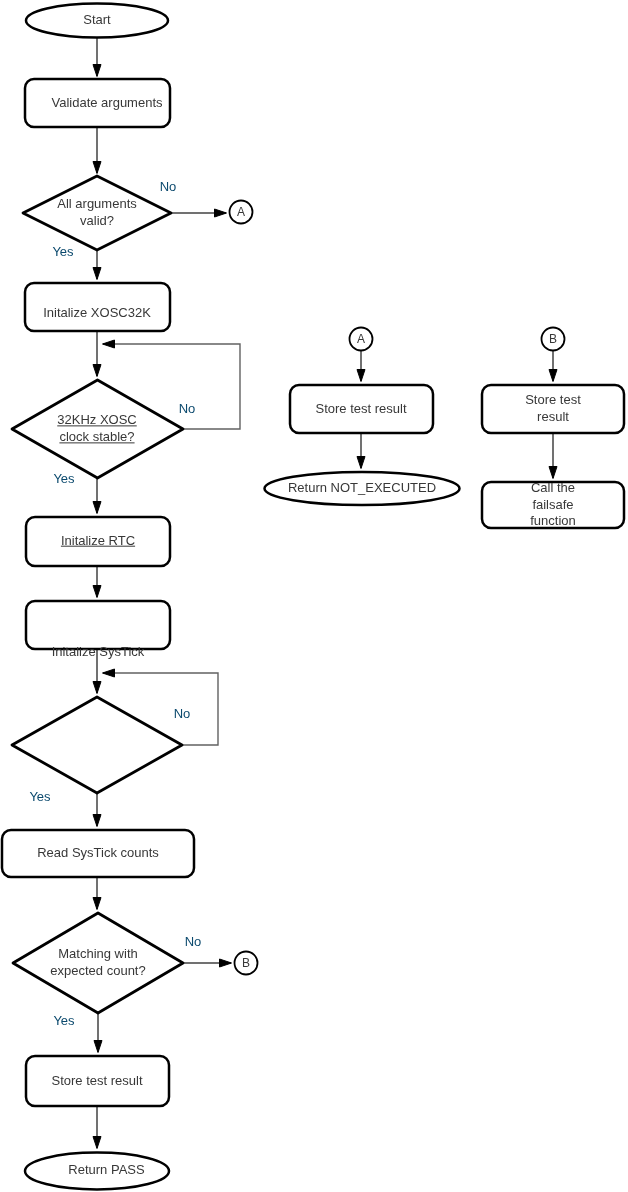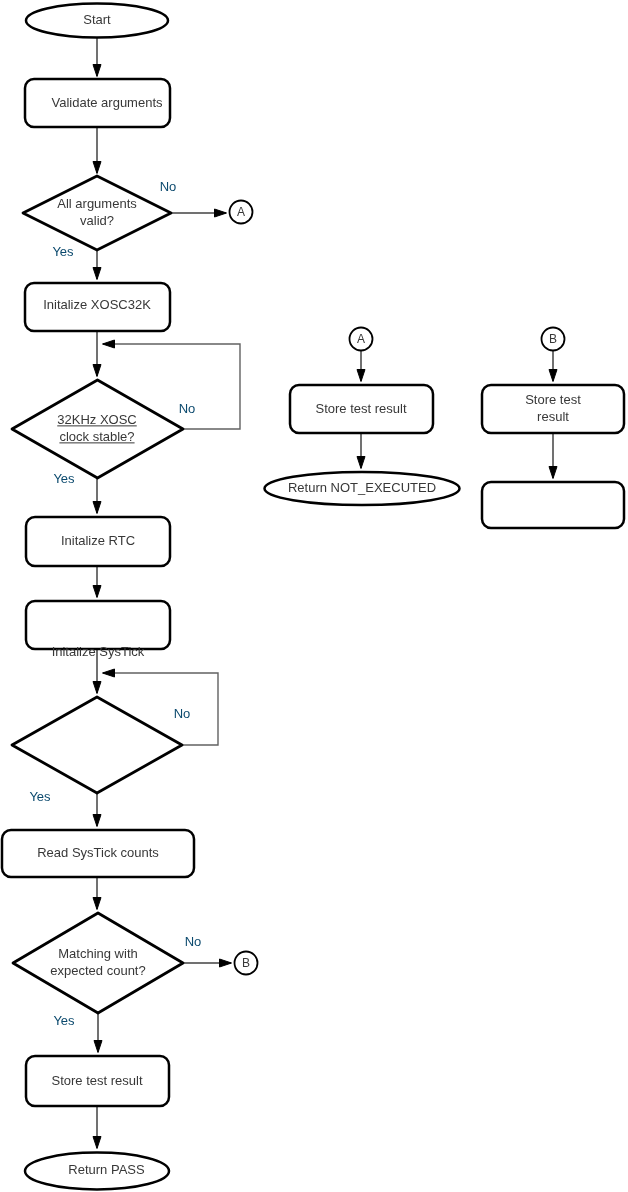--- a/index.html
+++ b/index.html
@@ -102,34 +102,36 @@
       <circle cx="553" cy="339" r="11.5" stroke-width="1.8"></circle>
       <rect x="482" y="385" width="142" height="48" rx="9" stroke-width="2.5"></rect>
       <rect x="482" y="482" width="142" height="46" rx="9" stroke-width="2.5"></rect>
     </g>
   </svg>
 
   <div class="label" style="left:97px; top:20px;">Start</div>
   <div class="label" style="left:91px; top:103px;margin-left:16px;">Validate arguments</div>
   <div class="label" style="left:97px; top:213px;">All arguments
 valid?</div>
-  <div class="label" style="left:97px; top:305px;text-align:center;">Initalize XOSC32K</div>
+  <div class="label" style="left:97px; top:313px;text-align:center;">Initalize XOSC32K</div>
   <div class="label" style="left:97px; top:429px;text-decoration:underline;">32KHz XOSC
 clock stable?</div>
-  <div class="label" style="left:98px; top:541px;">Initalize RTC</div>
+  <div class="label" style="left:98px; top:541px;text-decoration:underline;">Initalize RTC</div>
   <div class="label" style="left:98px; top:652px;">Initalize SysTick</div>
   <div class="label" style="left:98px; top:853px;">Read SysTick counts</div>
   <div class="label" style="left:98px; top:963px;">Matching with
 expected count?</div>
   <div class="label" style="left:97px; top:1081px;">Store test result</div>
   <div class="label" style="left:97px; top:1170px;padding-left:19px;">Return PASS</div>
 
   <div class="label" style="left:361px; top:409px;">Store test result</div>
   <div class="label" style="left:362px; top:488px;">Return NOT_EXECUTED</div>
   <div class="label" style="left:553px; top:409px;">Store test result</div>
+  <div class="label" style="left:553px; top:505px;">Call the failsafe
+function</div>
 
   <div class="connector-label" style="left:241px; top:212px;">A</div>
   <div class="connector-label" style="left:246px; top:963px;">B</div>
   <div class="connector-label" style="left:361px; top:339px;">A</div>
   <div class="connector-label" style="left:553px; top:339px;">B</div>
 
   <div class="edge-label" style="left:168px; top:186px;">No</div>
   <div class="edge-label" style="left:63px;  top:251px;">Yes</div>
   <div class="edge-label" style="left:187px; top:408px;">No</div>
   <div class="edge-label" style="left:64px;  top:478px;">Yes</div>

